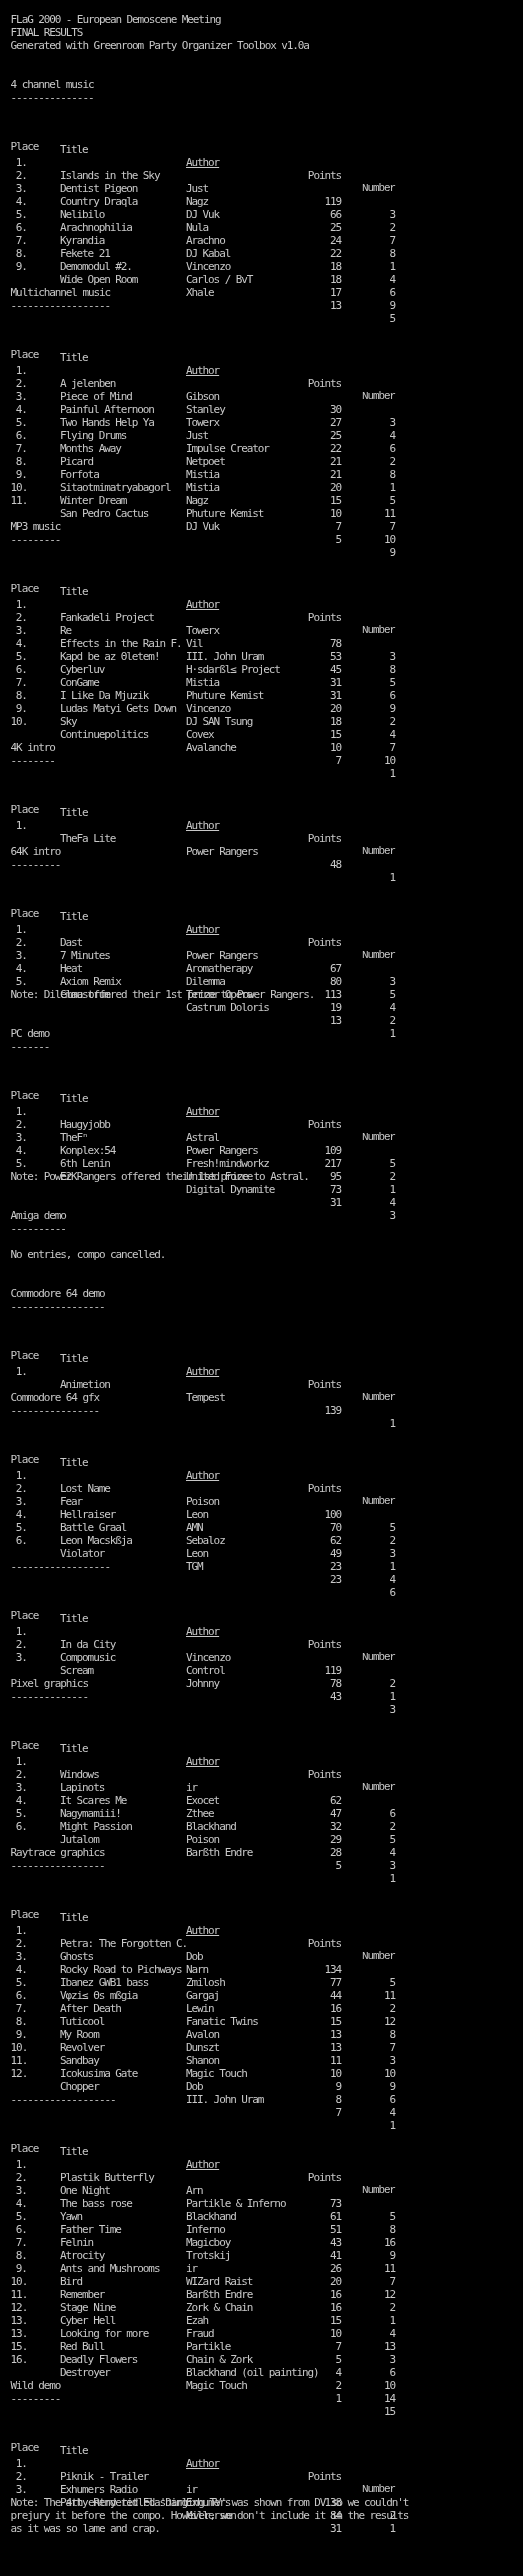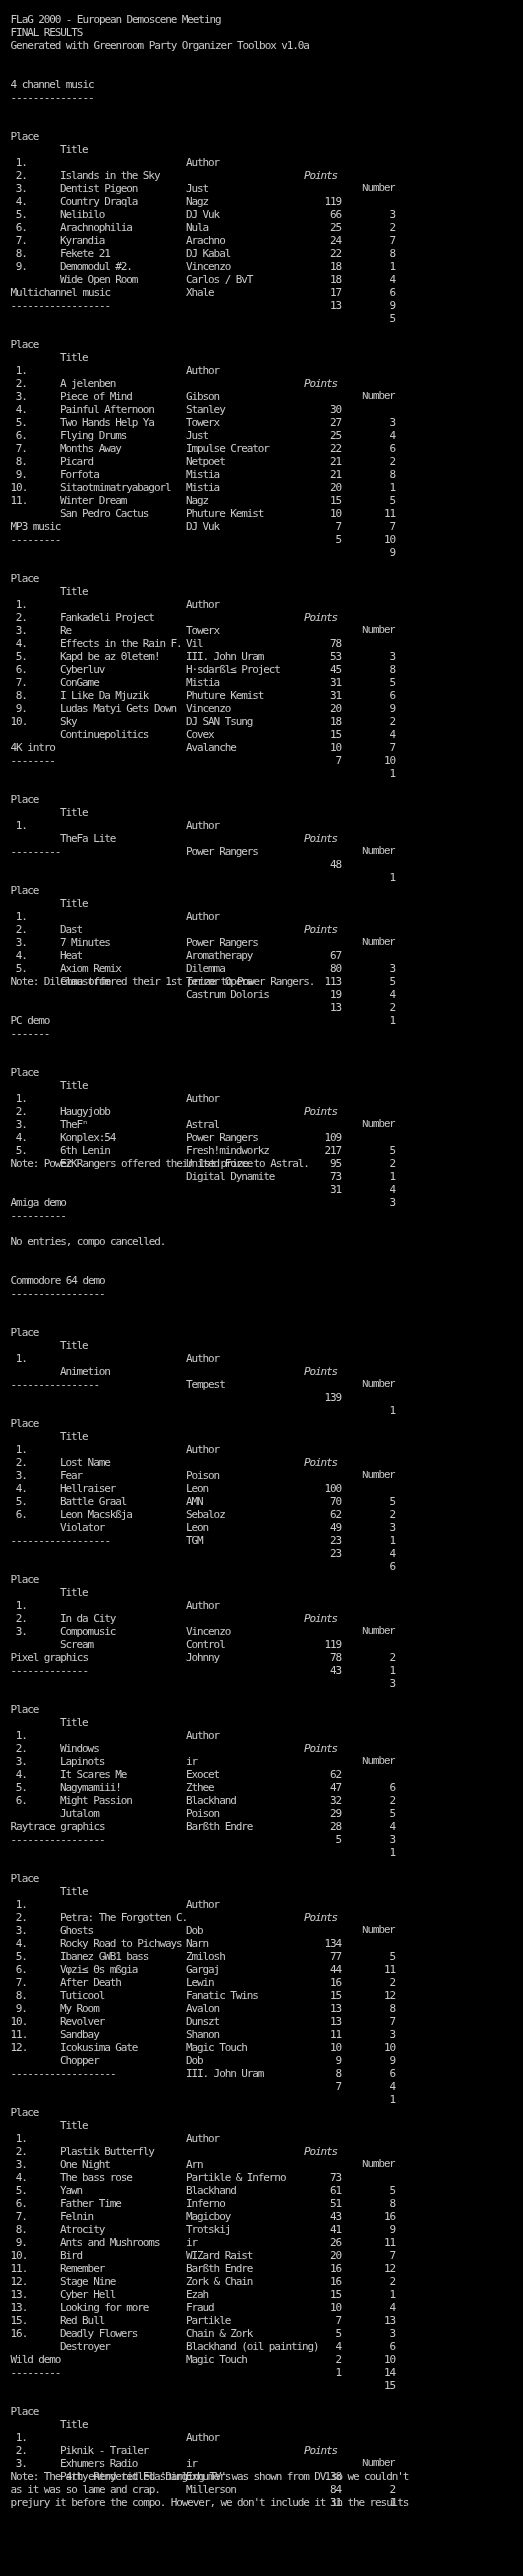--- a/index.html
+++ b/index.html
@@ -17,24 +17,24 @@
   }
   .line{height:13px;white-space:pre;padding-left:10.6px;overflow:visible;}
   .gap16{height:13px;}
   .gap32{height:26px;}
   .row,.colhead{height:13px;position:relative;white-space:pre;}
   .c-place {position:absolute;left:10.6px;width:16.3px;text-align:right;}
   .c-title {position:absolute;left:60px;}
   .c-author{position:absolute;left:186px;}
   .c-points{position:absolute;left:300px;width:41px;text-align:right;}
   .c-number{position:absolute;left:354px;width:41px;text-align:right;}
-  .h-place {position:absolute;left:10.6px;}
+  .h-place {position:absolute;left:10.6px;margin-top:10px;}
   .h-title {position:absolute;left:60px;}
-  .h-author{position:absolute;left:186px;}
-  .h-points{position:absolute;left:300px;width:41px;text-align:center;font-style:italic;}
+  .h-author{position:absolute;left:186px;text-decoration:underline;}
+  .h-points{position:absolute;left:300px;width:41px;text-align:right;}
   .h-number{position:absolute;left:354px;width:41px;text-align:right;font-family:Liberation Mono, monospace;}
 </style>
 </head>
 <body style="background: rgb(0, 0, 0);">
 
 <div class="term" style="color: rgb(200, 200, 200);">
   <div class="line">FLaG 2000 - European Demoscene Meeting</div>
   <div class="line">FINAL RESULTS</div>
   <div class="line">Generated with Greenroom Party Organizer Toolbox v1.0a</div>
   <div class="gap32"></div>
@@ -337,20 +337,21 @@
   <div class="row">
     <span class="c-place">1.</span>
     <span class="c-title">TheFa Lite</span>
     <span class="c-author">Power Rangers</span>
     <span class="c-points">48</span>
     <span class="c-number">1</span>
   </div>
 </div>
       <div style="height: 26px;"></div>
       <div class="section">
+    <div class="line sec-title">64K intro</div>
     <div class="line sec-dashes">---------</div>
     <div class="gap16"></div>
 
   <div class="colhead">
     <span class="h-place">Place</span>
     <span class="h-title">Title</span>
     <span class="h-author">Author</span>
     <span class="h-points">Points</span>
     <span class="h-number">Number</span>
   </div>
@@ -477,20 +478,21 @@
   <div class="row">
     <span class="c-place">1.</span>
     <span class="c-title">Animetion</span>
     <span class="c-author">Tempest</span>
     <span class="c-points">139</span>
     <span class="c-number">1</span>
   </div>
 </div>
       <div style="height: 26px;"></div>
       <div class="section">
+    <div class="line sec-title">Commodore 64 gfx</div>
     <div class="line sec-dashes">----------------</div>
     <div class="gap16"></div>
 
   <div class="colhead">
     <span class="h-place">Place</span>
     <span class="h-title">Title</span>
     <span class="h-author">Author</span>
     <span class="h-points">Points</span>
     <span class="h-number">Number</span>
   </div>
@@ -925,18 +927,18 @@
 
   <div class="row">
     <span class="c-place">3.</span>
     <span class="c-title">Party Rendered Flashing</span>
     <span class="c-author">Millerson</span>
     <span class="c-points">31</span>
     
   </div>
 <div style="height: 13px;"></div>
         <div class="line">Note: The 4th entry titled 'Darling TV' was shown from DV so we couldn't</div>
+        <div class="line">prejury it before the compo. However, we don't include it in the results</div>
         <div class="line">as it was so lame and crap.</div>
-        <div class="line">prejury it before the compo. However, we don't include it in the results</div>
       </div>
     </div>
 </div>
 
 
 </body></html>

